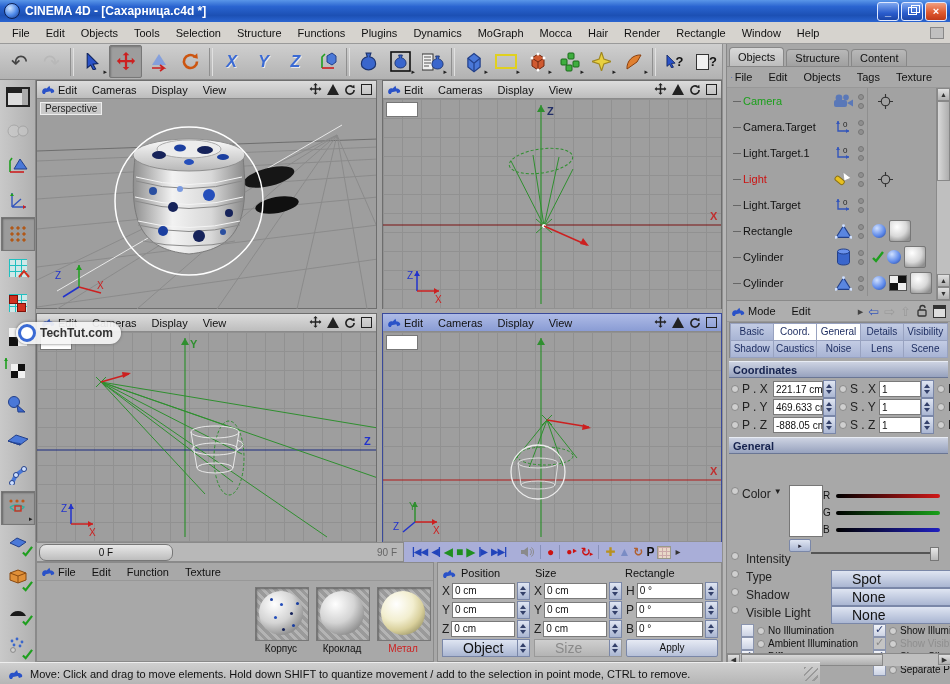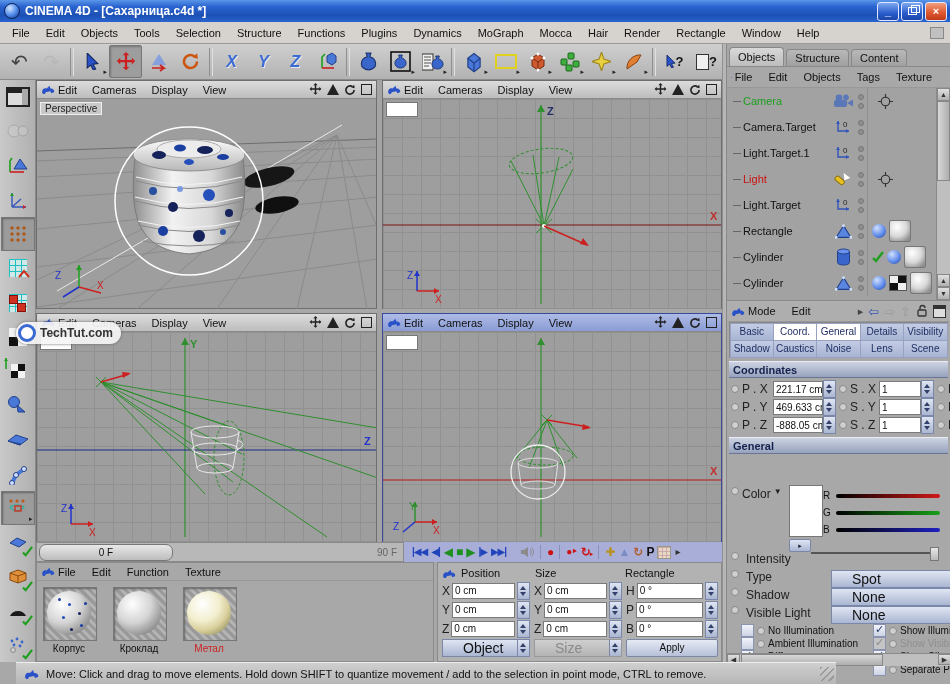--- a/index.html
+++ b/index.html
@@ -85,21 +85,21 @@
   .tbtn{font-size:10px;font-weight:bold;letter-spacing:-1px;line-height:1;}
   .tbtn.blue{color:#2244bb;}  .tbtn.green{color:#1f8f1f;}
   .tbtn.red{color:#cc1111;}
   .tbtn.big{font-size:12px;}
   .tsep2{width:1px;height:14px;background:#8890b8;margin:0 2px;}
 
   
   #materials{left:36px;top:562px;width:398px;height:100px;background:#a8a8a8;border:1px solid #8a8a8a;box-sizing:border-box;}
   .panel-menu{height:17px;display:flex;align-items:center;gap:2px;padding:0 4px;border-bottom:1px solid #989898;}
   .pm-item{margin-right:14px;}
-  #mat-row{display:flex;gap:12px;padding:6px 0 0 4px;}
+  #mat-row{display:flex;gap:3px;padding:6px 0 0 4px;justify-content:flex-end;}
   .mat{width:58px;text-align:center;}
   .mat-img{width:52px;height:52px;margin:0 auto;border:1px solid #777;box-shadow:inset 1px 1px 2px #666;
     background:repeating-linear-gradient(45deg,#9a9a9a 0 3px,#b4b4b4 3px 6px);position:relative;}
   .sphere{position:absolute;left:3px;top:3px;width:44px;height:44px;border-radius:50%;
     background:radial-gradient(circle at 35% 30%,#ffffff,#d4d4d4 45%,#8e8e8e 78%,#6a6a6a);}
   .sphere.metal{background:radial-gradient(circle at 35% 30%,#ffffff,#f2eecf 40%,#d9d09c 62%,#989264 85%);}
   .spots{position:absolute;left:14px;top:10px;width:3px;height:3px;border-radius:50%;background:#1b3fa0;
     box-shadow:10px 5px 0 #254fbb,20px 14px 0 #16235a,4px 18px 0 #254fbb,22px 26px 0 #1b3fa0,12px 30px 0 #16235a,26px 4px 0 #1b3fa0;}
   .mat-name{font-size:10px;margin-top:2px;width:56px;overflow:hidden;white-space:nowrap;}
   .mat-name.sel{color:#cc2222;}
@@ -194,21 +194,21 @@
     border:1px solid #8a94ae;position:relative;}
   .cb.on::after{content:"✓";position:absolute;left:1px;top:-2px;font-size:11px;font-weight:bold;color:#2a3a6e;}
   .cb.dis{background:#c4c4c4;}
   .cb.dis.on::after{color:#8a8a8a;}
   .cbl{font-size:10px;white-space:nowrap;}
   .cbl.dis{color:#8f8f8f;}
   #am-hscroll{position:absolute;left:0;bottom:0;width:224px;height:12px;background:#bfbfbf;border-top:1px solid #8a8a8a;display:flex;}
   #am-hthumb{width:140px;height:10px;margin:0 1px;background:linear-gradient(180deg,#d8d8d8,#aeaeae);border:1px solid #888;}
 
   
-  #statusbar{left:16px;top:662px;width:820px;height:22px;background:linear-gradient(180deg,#cfcfcf,#b6b6b6);
+  #statusbar{left:0;top:662px;width:820px;height:22px;background:linear-gradient(180deg,#cfcfcf,#b6b6b6);
     border-top:1px solid #eee;display:flex;align-items:center;gap:6px;padding-left:8px;box-sizing:border-box;}
   #grip{margin-left:auto;width:14px;height:14px;margin-right:2px;background:
     repeating-linear-gradient(135deg,#9a9a9a 0 2px,transparent 2px 5px);}
 </style>
 </head>
 <body>
 
 <svg width="0" height="0" style="position:absolute">
   <defs>
     <linearGradient id="gbody" x1="0" y1="0" x2="1" y2="0">

